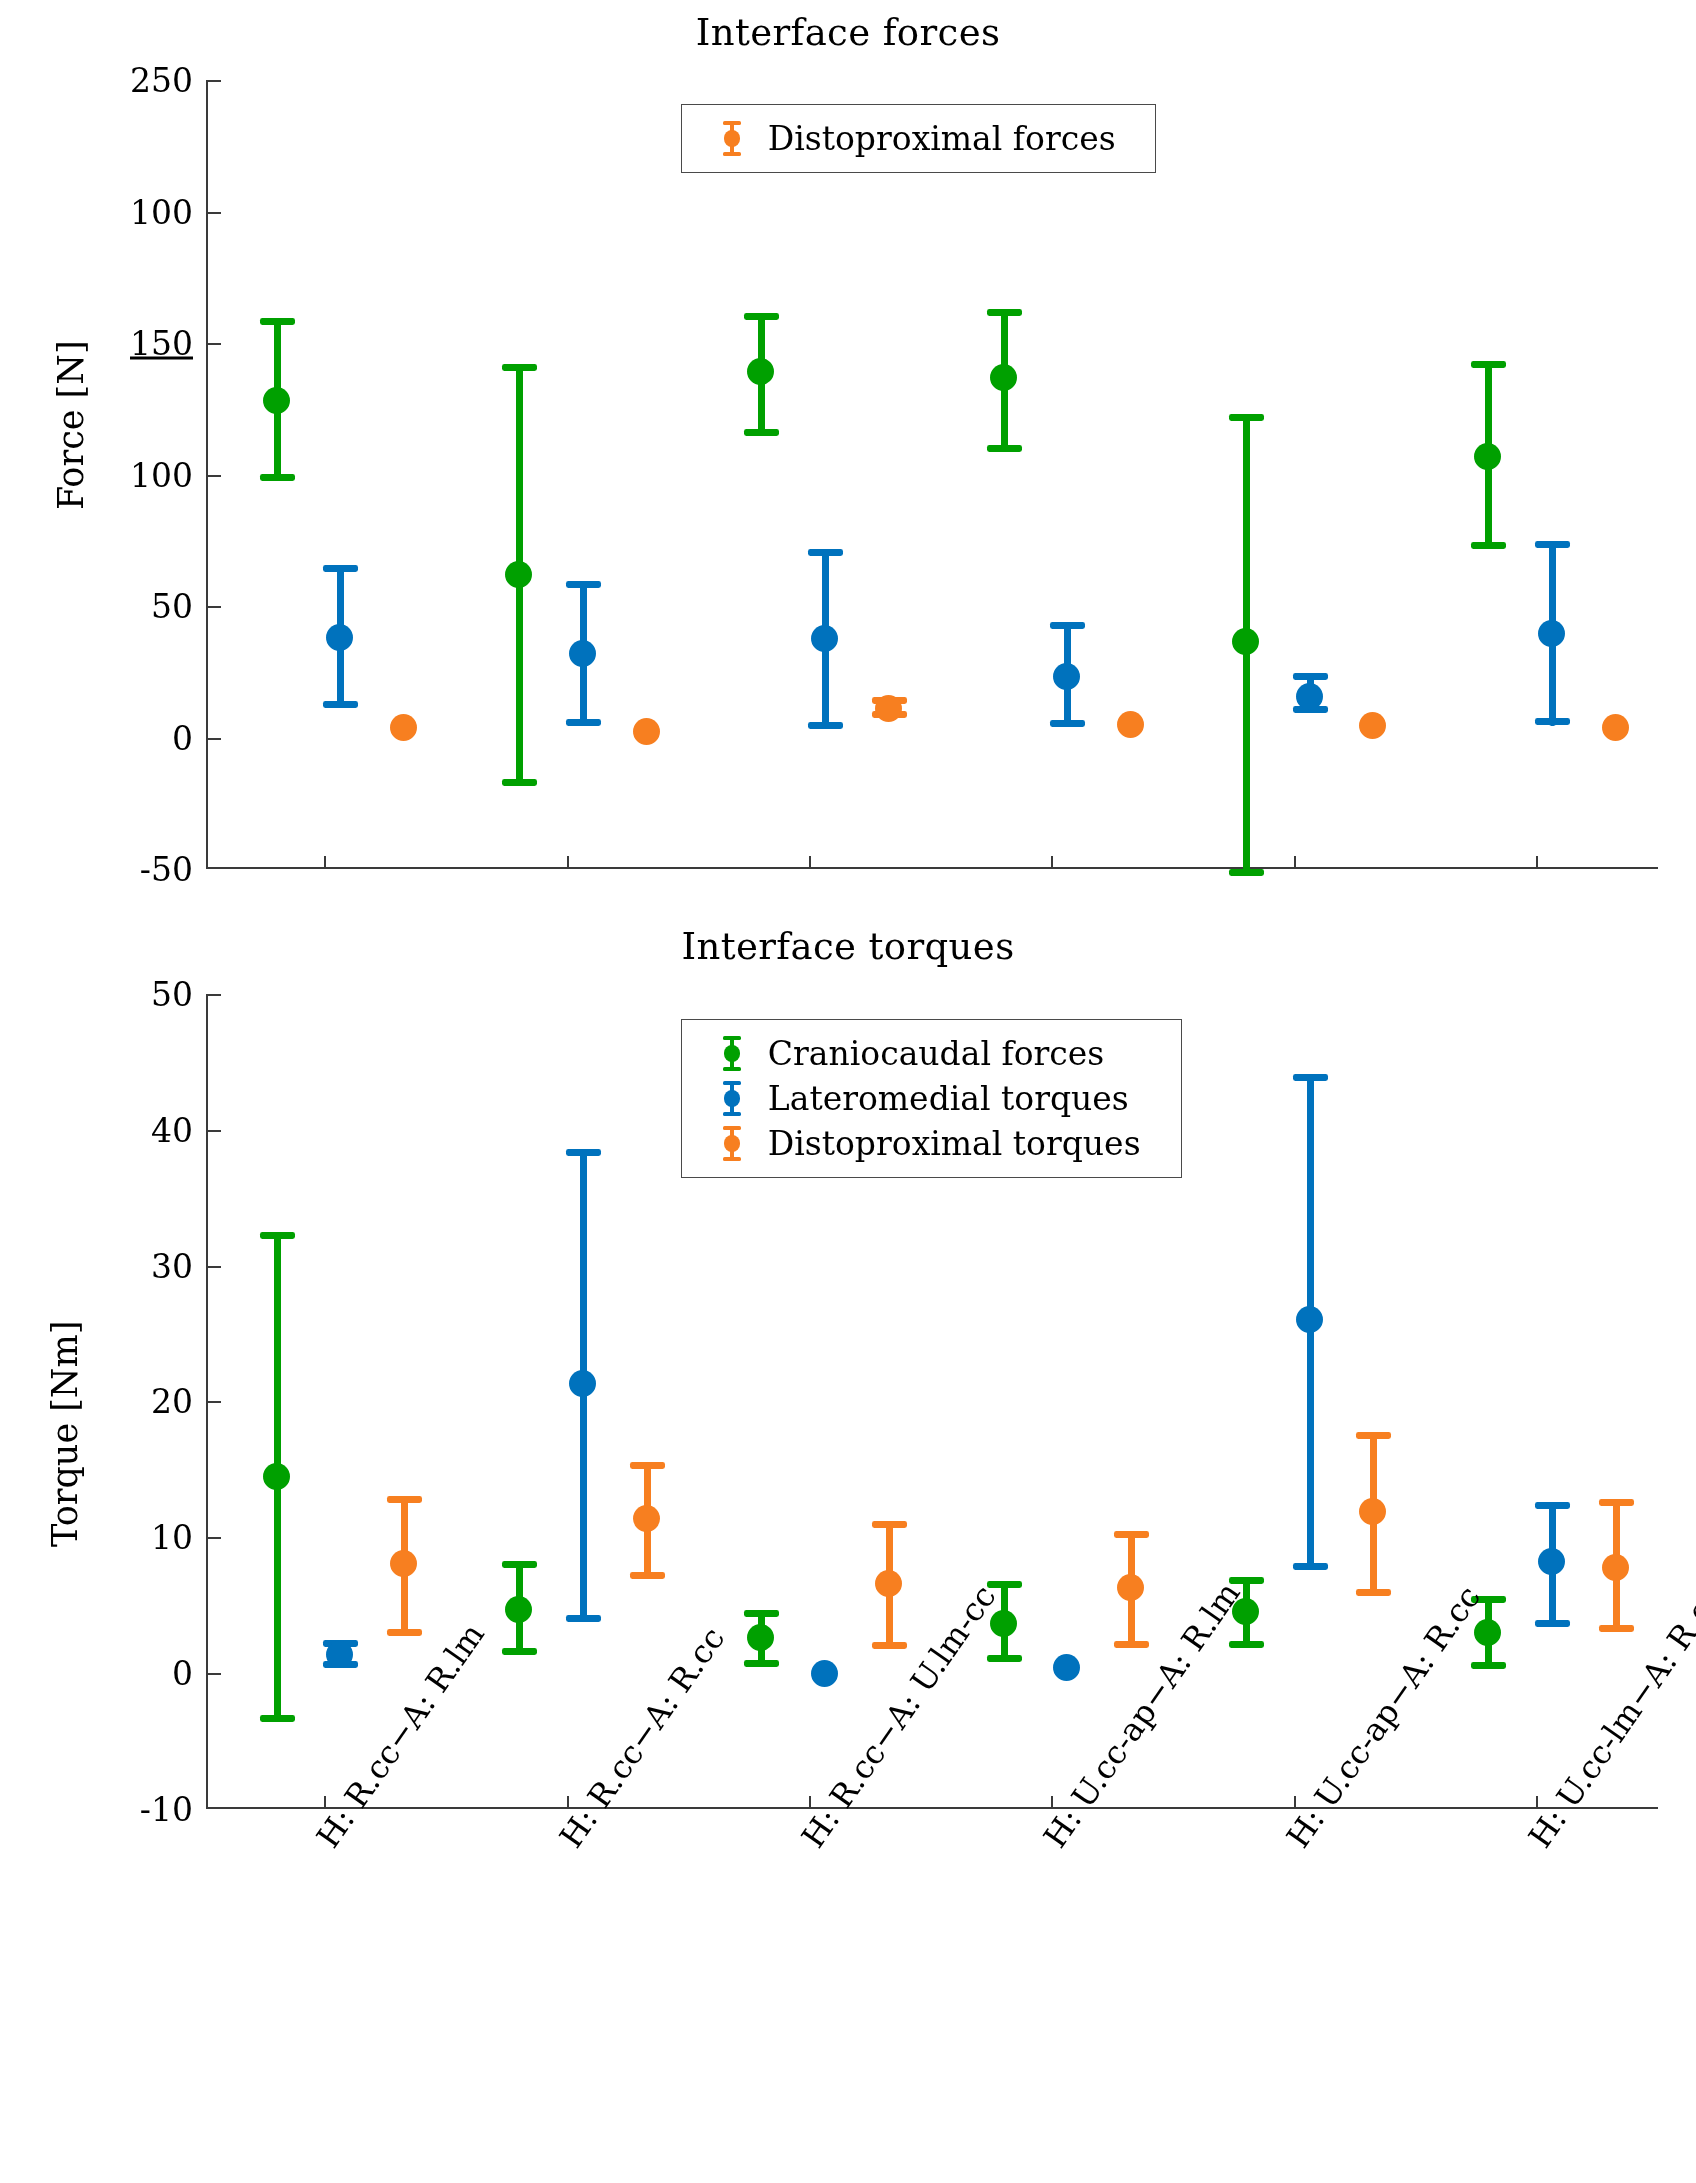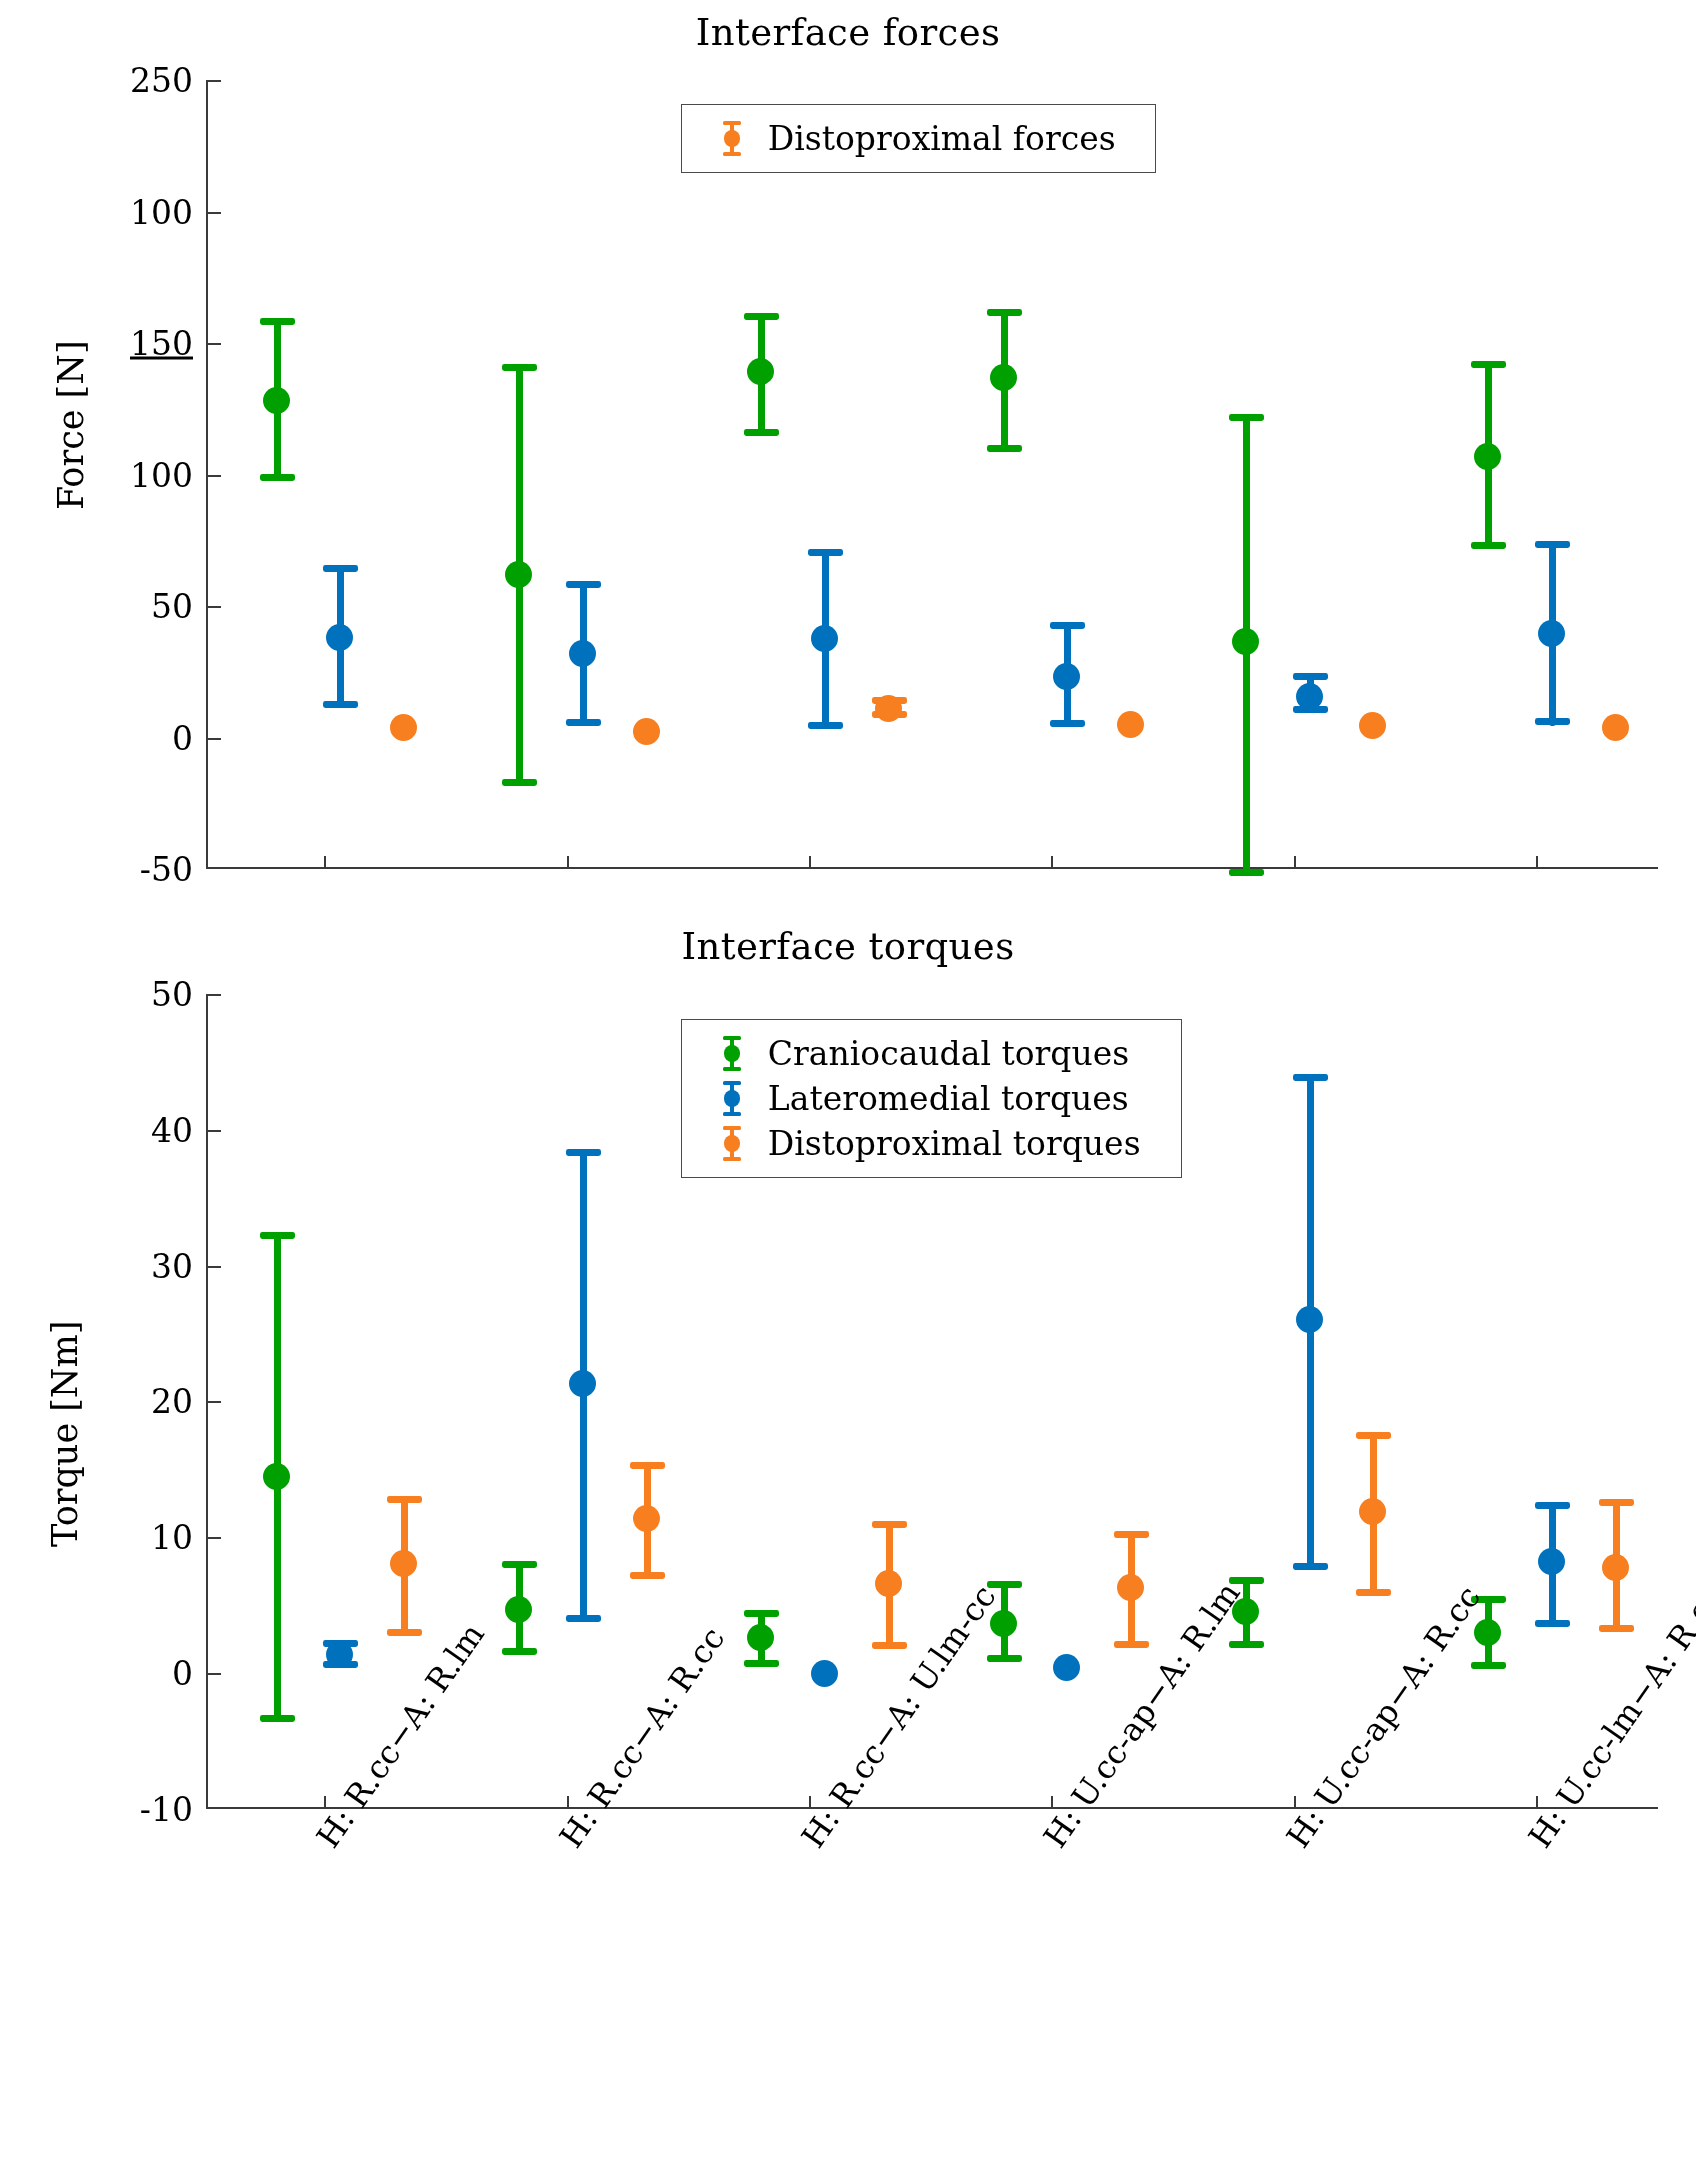--- a/index.html
+++ b/index.html
@@ -433,21 +433,21 @@
     </div>
 
     <div class="legend" style="left:681px; top:1000px; width:501px; top:102px;">
       <div class="legend-row">
         <span class="legend-mark">
           <span class="bar" style="background:#00a000;"></span>
           <span class="cap-t" style="background:#00a000;"></span>
           <span class="cap-b" style="background:#00a000;"></span>
           <span class="dot" style="background:#00a000;"></span>
         </span>
-        <span class="legend-label">Craniocaudal torques</span>
+        <span class="legend-label">Craniocaudal forces</span>
       </div>
       <div class="legend-row">
         <span class="legend-mark">
           <span class="bar" style="background:#0072bd;"></span>
           <span class="cap-t" style="background:#0072bd;"></span>
           <span class="cap-b" style="background:#0072bd;"></span>
           <span class="dot" style="background:#0072bd;"></span>
         </span>
         <span class="legend-label">Lateromedial torques</span>
       </div>

